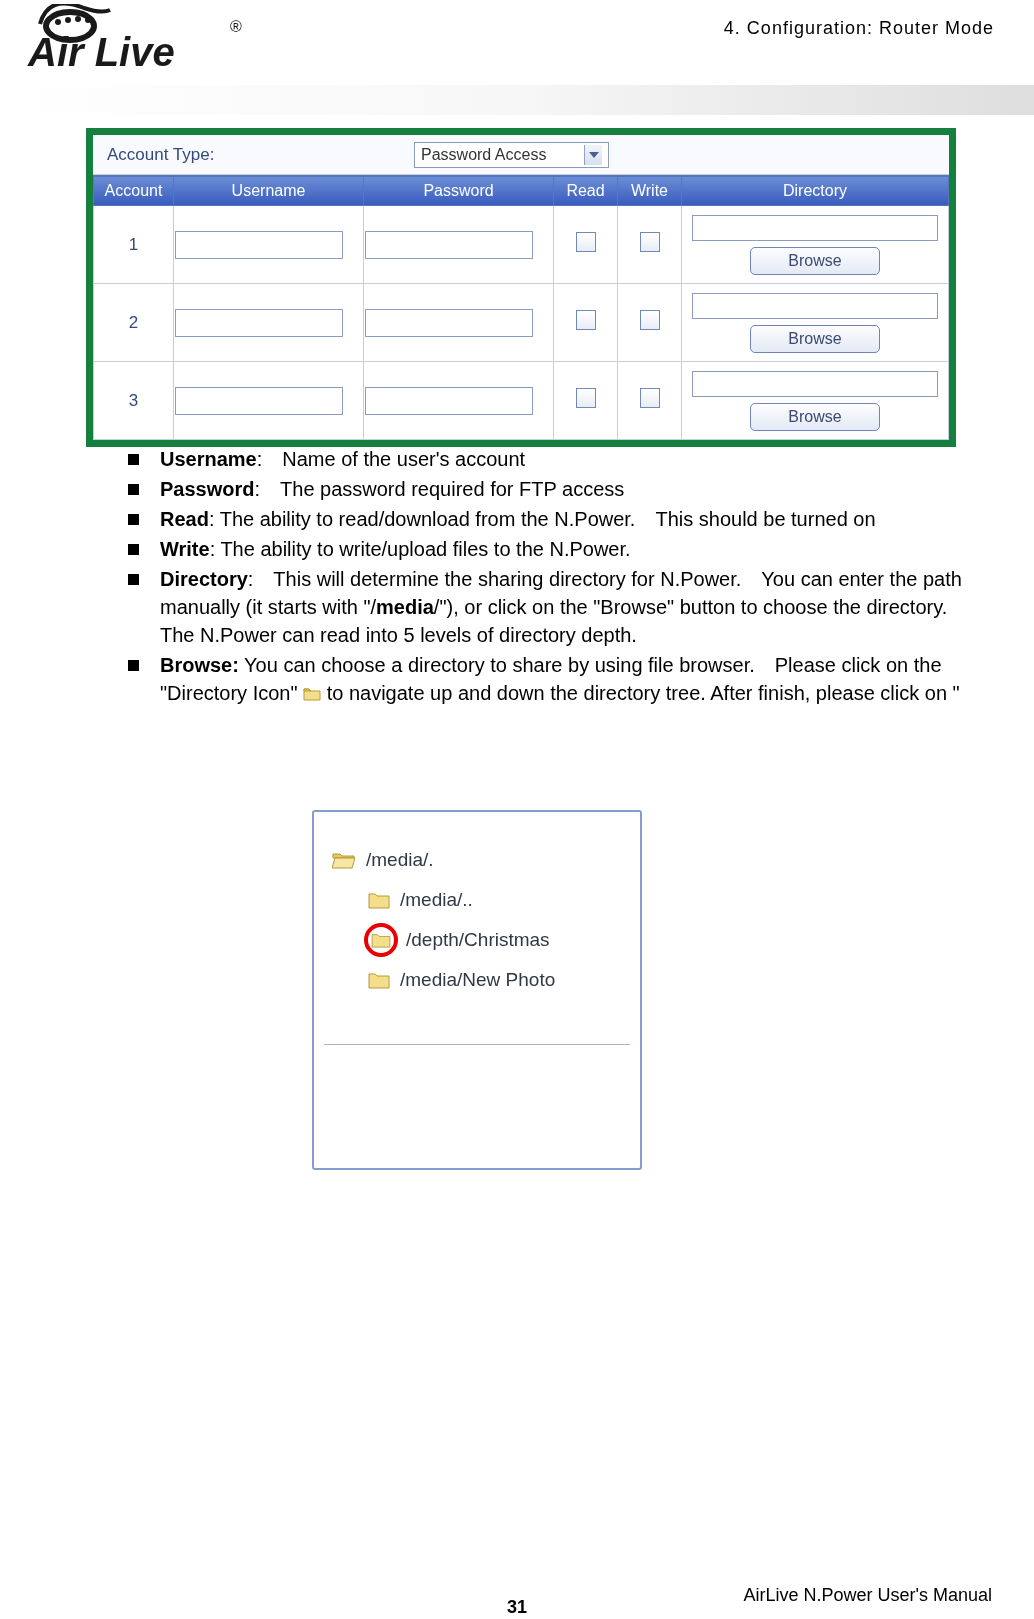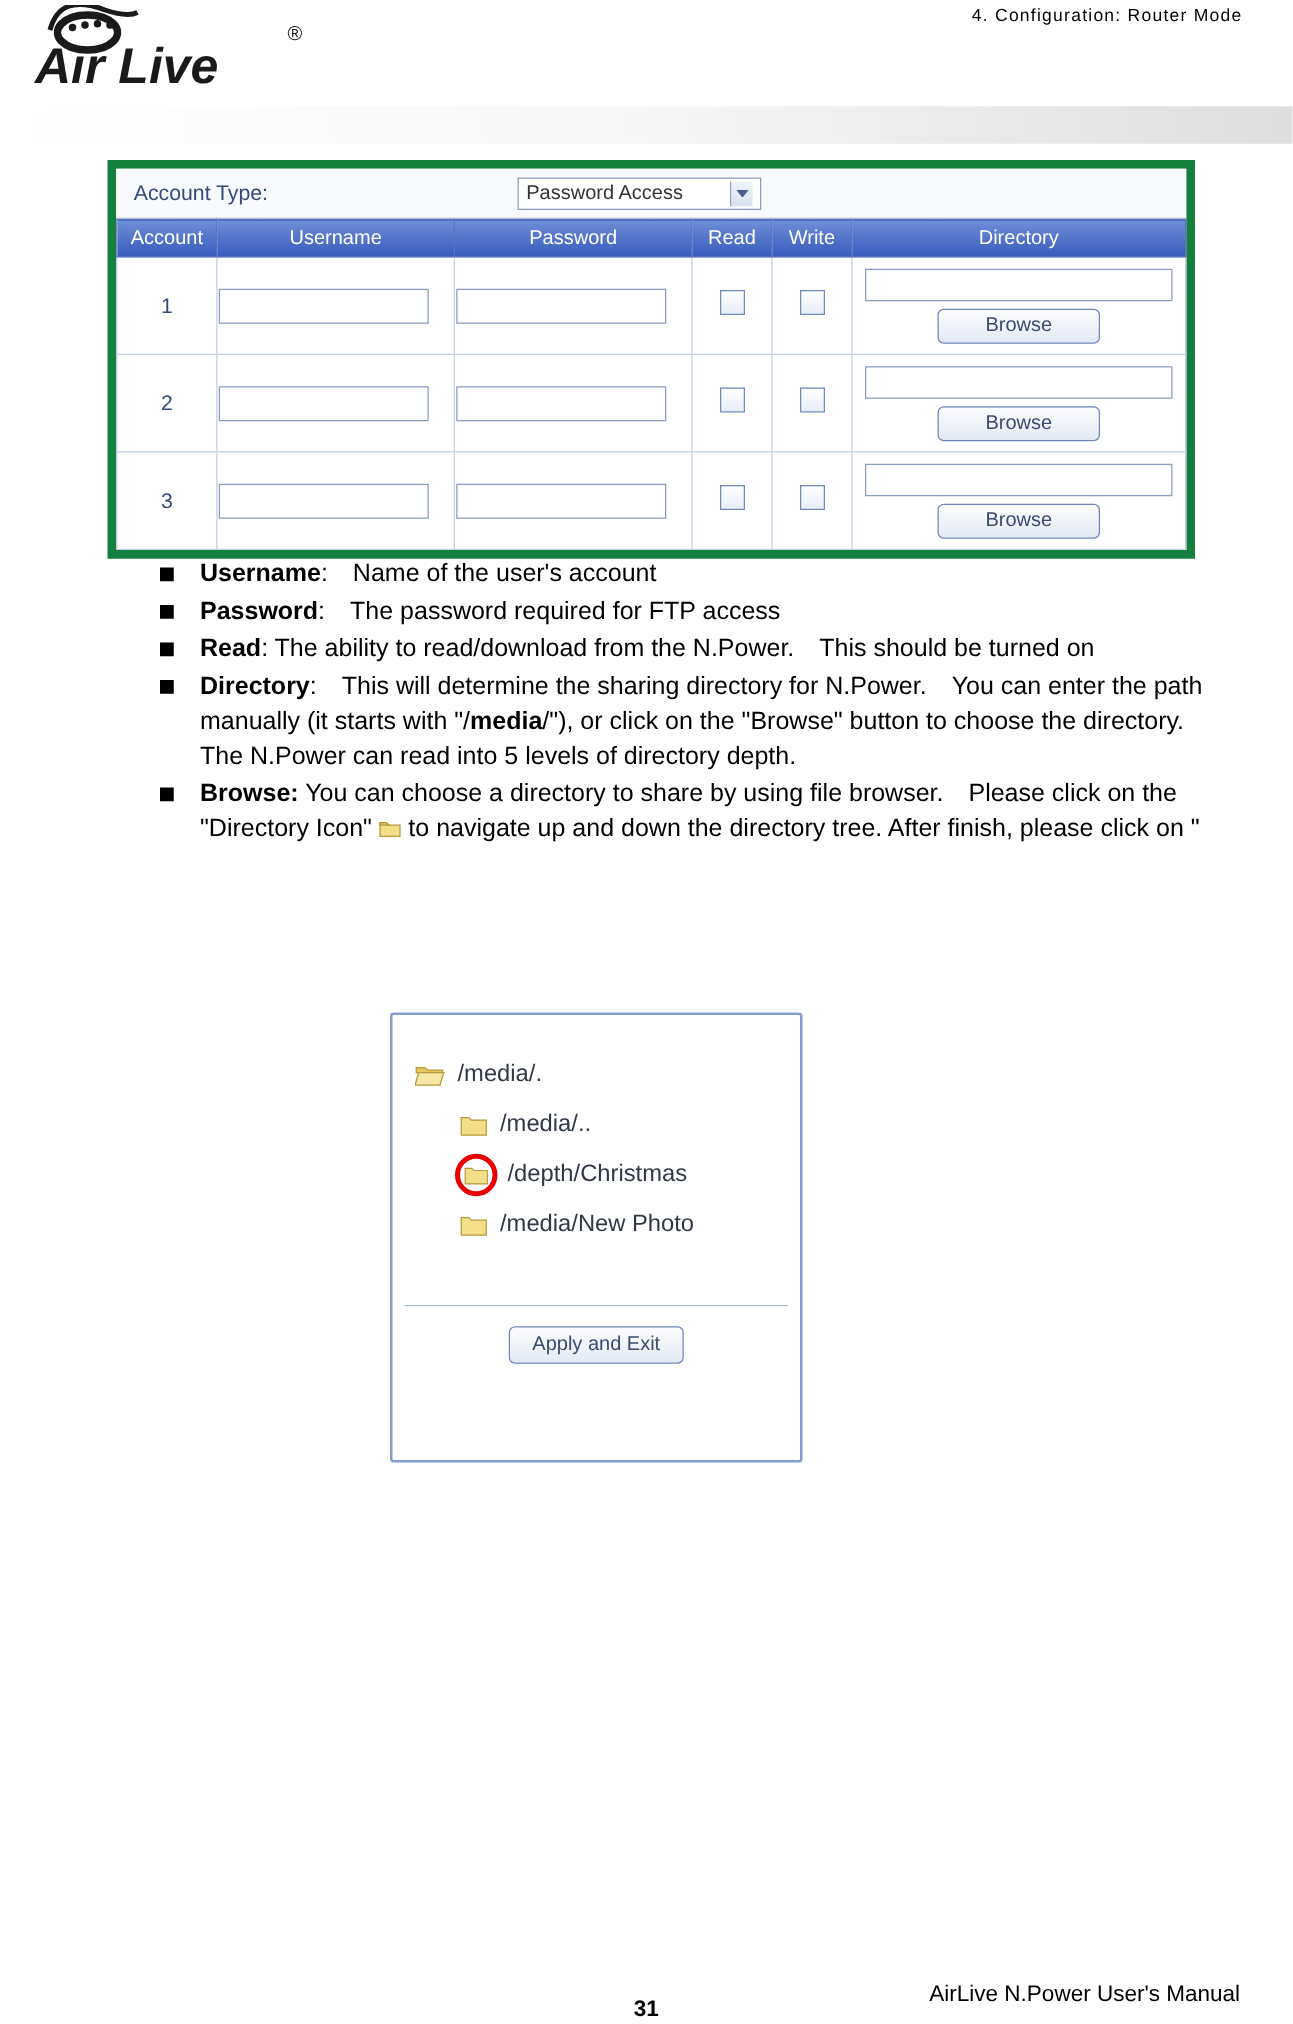--- a/index.html
+++ b/index.html
@@ -14,23 +14,23 @@
     color: #000;
   }
   .page {
     width: 1034px;
     height: 1619px;
     position: relative;
     padding: 0;
   }
   .header-right {
     position: absolute;
-    top: 4px;
+    top: 18px;
     right: 40px;
-    font-size: 14px;
+    font-size: 18px;
     letter-spacing: 1px;
   }
   .logo {
     position: absolute;
     top: 4px;
     left: 20px;
     width: 230px;
     height: 75px;
   }
   .logo svg { width: 100%; height: 100%; }
@@ -336,20 +336,23 @@
       <li>
         <span class="b">Username</span><span>: Name of the user's account</span>
       </li>
       <li>
         <span class="b">Password</span><span>: The password required for FTP access</span>
       </li>
       <li>
         <span class="b">Read</span><span>: The ability to read/download from the N.Power. This should be turned on</span>
       </li>
       <li>
+        <span class="b">Write</span><span>: The ability to write/upload files to the N.Power.</span>
+      </li>
+      <li>
         <span class="b">Directory</span><span>: This will determine the sharing directory for N.Power. You can enter the path manually (it starts with "/</span><span class="b">media</span><span>/"), or click on the "Browse" button to choose the directory. The N.Power can read into 5 levels of directory depth.</span>
       </li>
       <li>
         <span class="b">Browse:</span><span> You can choose a directory to share by using file browser. Please click on the "Directory Icon" </span>
         <span class="folder-inline">
           <svg width="18" height="15" viewBox="0 0 18 15">
               <path d="M1 3 h5 l2 2 h9 v9 h-16 z" fill="#f3df8a" stroke="#b59a3a"></path>
               <path d="M1 3 h5 l2 2 h-7 z" fill="#e7c95a" stroke="#b59a3a"></path>
             </svg>
         </span>
@@ -390,23 +393,20 @@
       <div class="br-row indent">
         <span class="closed-folder">
           <svg width="22" height="18" viewBox="0 0 22 18">
               <path d="M1 3 h6 l2 2 h12 v12 h-20 z" fill="#f3df8a" stroke="#b59a3a"></path>
             </svg>
         </span>
         <span>/media/New Photo</span>
       </div>
     </div>
     <hr class="hr">
-    <div class="apply-row">
-      <span class="apply-btn">Apply and Exit</span>
-    </div>
   </div>
 
   <div class="footer">
     <span class="page-num">31</span>
     <span class="footer-right">AirLive N.Power User's Manual</span>
   </div>
 
 </div>
 
 </body></html>

